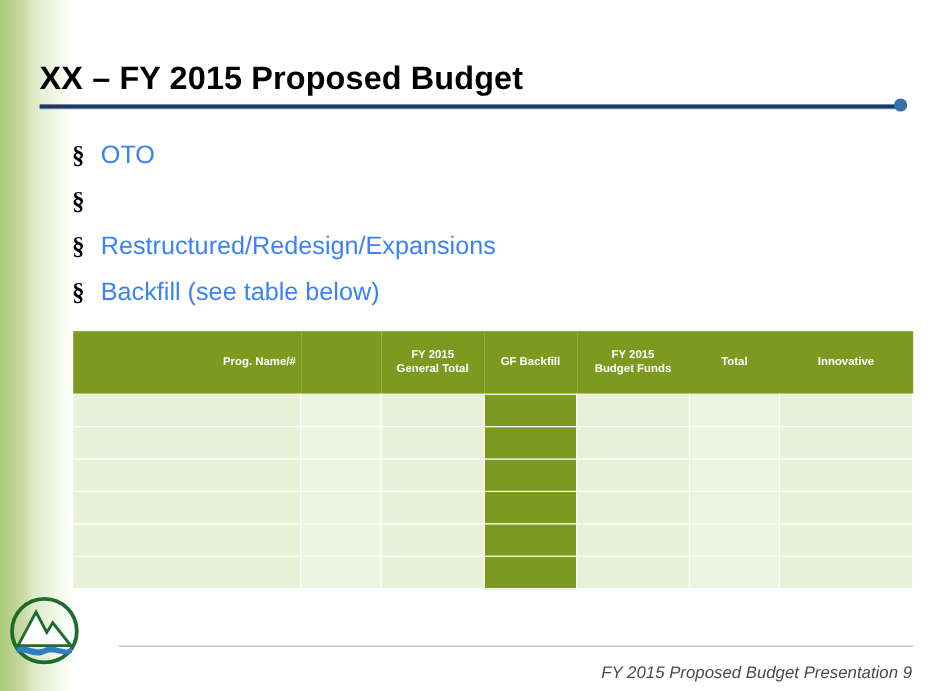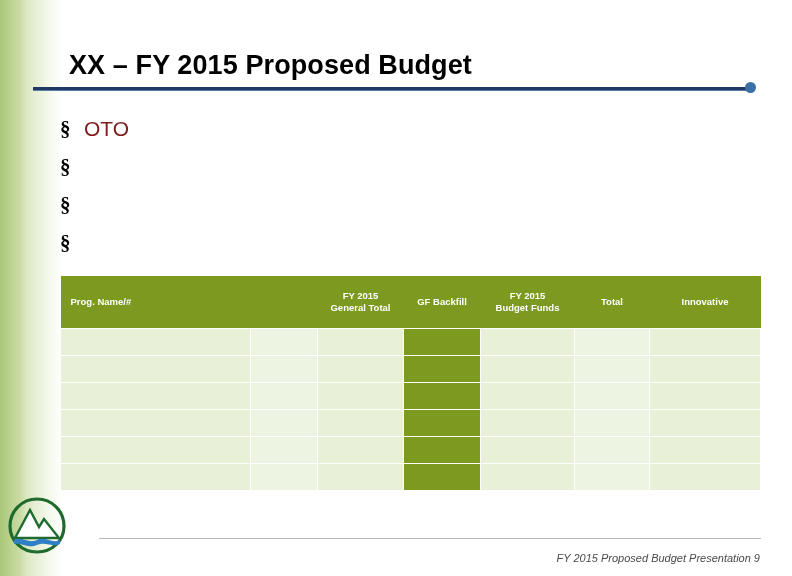--- a/index.html
+++ b/index.html
@@ -50,21 +50,20 @@
   
   .title {
     position: absolute;
     left: 33px;
     top: 50px;
     font-size: 27px;
     font-weight: bold;
     color: #000000;
     letter-spacing: 0.1px;
     white-space: nowrap;
-    margin-left: 36px;
   }
   .title-rule {
     position: absolute;
     left: 33px;
     top: 87px;
     width: 718px;
     height: 3px;
     background: #1f3864;
   }
   .title-rule-2 {
@@ -100,21 +99,21 @@
   .bullet-mark {
     width: 24px;
     font-family: "Liberation Serif", serif;
     font-weight: bold;
     font-size: 21px;
     color: #000;
     line-height: 38px;
   }
   .bullet-text {
     font-size: 21px;
-    color: #7f1d1d;
+    color: #3b82f6;
     line-height: 38px;
   }
 
   
   .table-wrap {
     position: absolute;
     left: 60px;
     top: 276px;
     width: 700px;
   }
@@ -128,21 +127,21 @@
     color: #ffffff;
     font-size: 9.5px;
     font-weight: bold;
     height: 52px;
     vertical-align: middle;
     padding: 0 4px;
     border: 0;
     line-height: 1.25;
   }
   table.budget th.left {
-    text-align: left;
+    text-align: right;
     padding-left: 10px;
   }
   table.budget th.ctr {
     text-align: center;
   }
   table.budget td {
     height: 26px;
     border: 1px solid #ffffff;
     padding: 0;
   }
@@ -165,21 +164,21 @@
     left: 99px;
     top: 538px;
     width: 662px;
     height: 1px;
     background: #b8b8b8;
   }
   .footer-text {
     position: absolute;
     right: 32px;
     top: 552px;
-    font-size: 11px;
+    font-size: 14px;
     font-style: italic;
     color: #4a4a4a;
     white-space: nowrap;
   }
 </style>
 </head>
 <body>
 
 <div class="left-band">
   <div class="left-band-inner"></div>
@@ -202,23 +201,25 @@
 <div class="bullets">
   <div class="bullet-row">
     <span class="bullet-mark">§</span>
     <span class="bullet-text">OTO</span>
   </div>
   <div class="bullet-row">
     <span class="bullet-mark">§</span>
   </div>
   <div class="bullet-row">
     <span class="bullet-mark">§</span>
+    <span class="bullet-text">Restructured/Redesign/Expansions</span>
   </div>
   <div class="bullet-row">
     <span class="bullet-mark">§</span>
+    <span class="bullet-text">Backfill (see table below)</span>
   </div>
 </div>
 
 <div class="table-wrap">
   <table class="budget">
     <colgroup>
       <col class="c0">
         <col class="c1">
         <col class="c2">
         <col class="c3">

